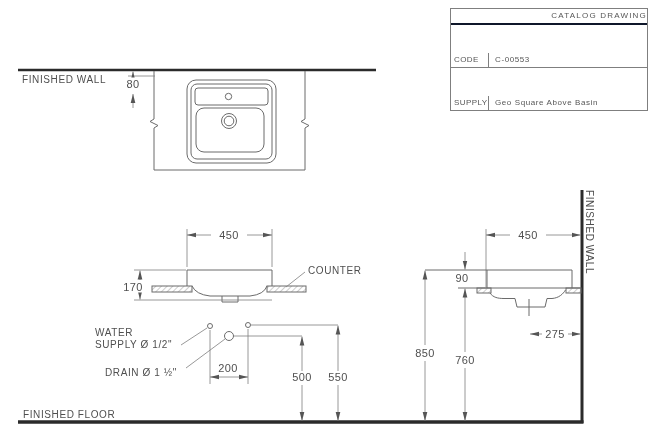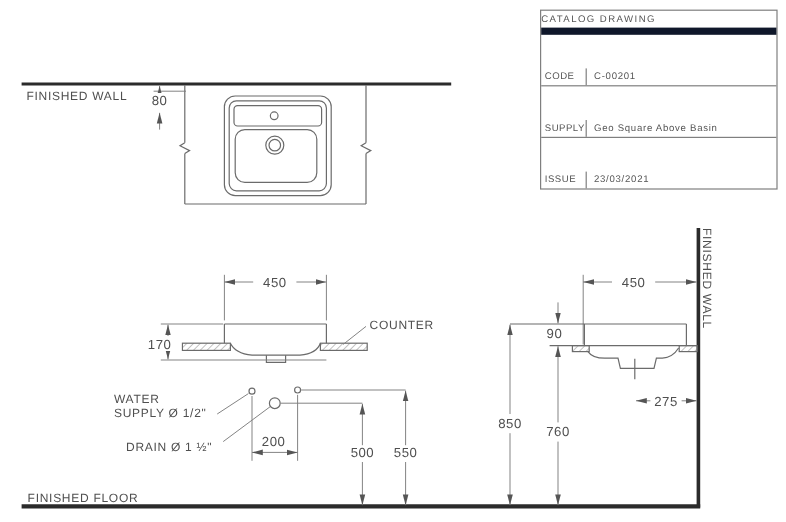--- a/index.html
+++ b/index.html
@@ -5,21 +5,21 @@
   html,body{margin:0;padding:0;background:#ffffff;}
   #canvas{position:relative;width:655px;height:435px;background:#ffffff;overflow:hidden;
           font-family:"Liberation Sans",sans-serif;}
   svg{position:absolute;left:0;top:0;}
   svg text{fill:#4f4f4f;font-family:"Liberation Sans",sans-serif;}
   .lbl{font-size:10px;letter-spacing:0.6px;}
   .dim{font-size:11px;letter-spacing:0.4px;}
   
   .title-block{position:absolute;left:450px;top:8px;width:196px;border:1px solid #7f7f7f;
                font-size:8px;color:#565656;background:#fff;}
-  .tb-header{height:14px;line-height:14px;text-align:left;border-bottom:6px solid #0f172a;letter-spacing:1.2px;}
+  .tb-header{height:14px;line-height:14px;text-align:right;border-bottom:2px solid #0f172a;letter-spacing:1.2px;}
   .tb-row{display:flex;height:14px;line-height:14px;border-bottom:1px solid #7f7f7f;margin-top:28px;}
   .tb-row:last-child{border-bottom:none;}
   .tb-label{width:34px;border-right:1px solid #7f7f7f;padding-left:3px;letter-spacing:0.4px;}
   .tb-value{padding-left:6px;letter-spacing:0.6px;}
 </style>
 </head>
 <body>
 
 <div id="canvas">
 
@@ -193,25 +193,21 @@
 
     <text class="lbl" transform="translate(586,190) rotate(90)" x="0" y="0">FINISHED WALL</text>
     <text class="lbl" x="23" y="418">FINISHED FLOOR</text>
   </g>
 </svg>
 
 <div class="title-block">
   <div class="tb-header">CATALOG DRAWING</div>
   <div class="tb-row">
     <div class="tb-label">CODE</div>
-    <div class="tb-value">C-00201</div>
+    <div class="tb-value">C-00553</div>
   </div>
   <div class="tb-row">
     <div class="tb-label">SUPPLY</div>
     <div class="tb-value">Geo Square Above Basin</div>
   </div>
-  <div class="tb-row">
-    <div class="tb-label">ISSUE</div>
-    <div class="tb-value">23/03/2021</div>
-  </div>
 </div>
 
 </div>
 
 </body></html>

